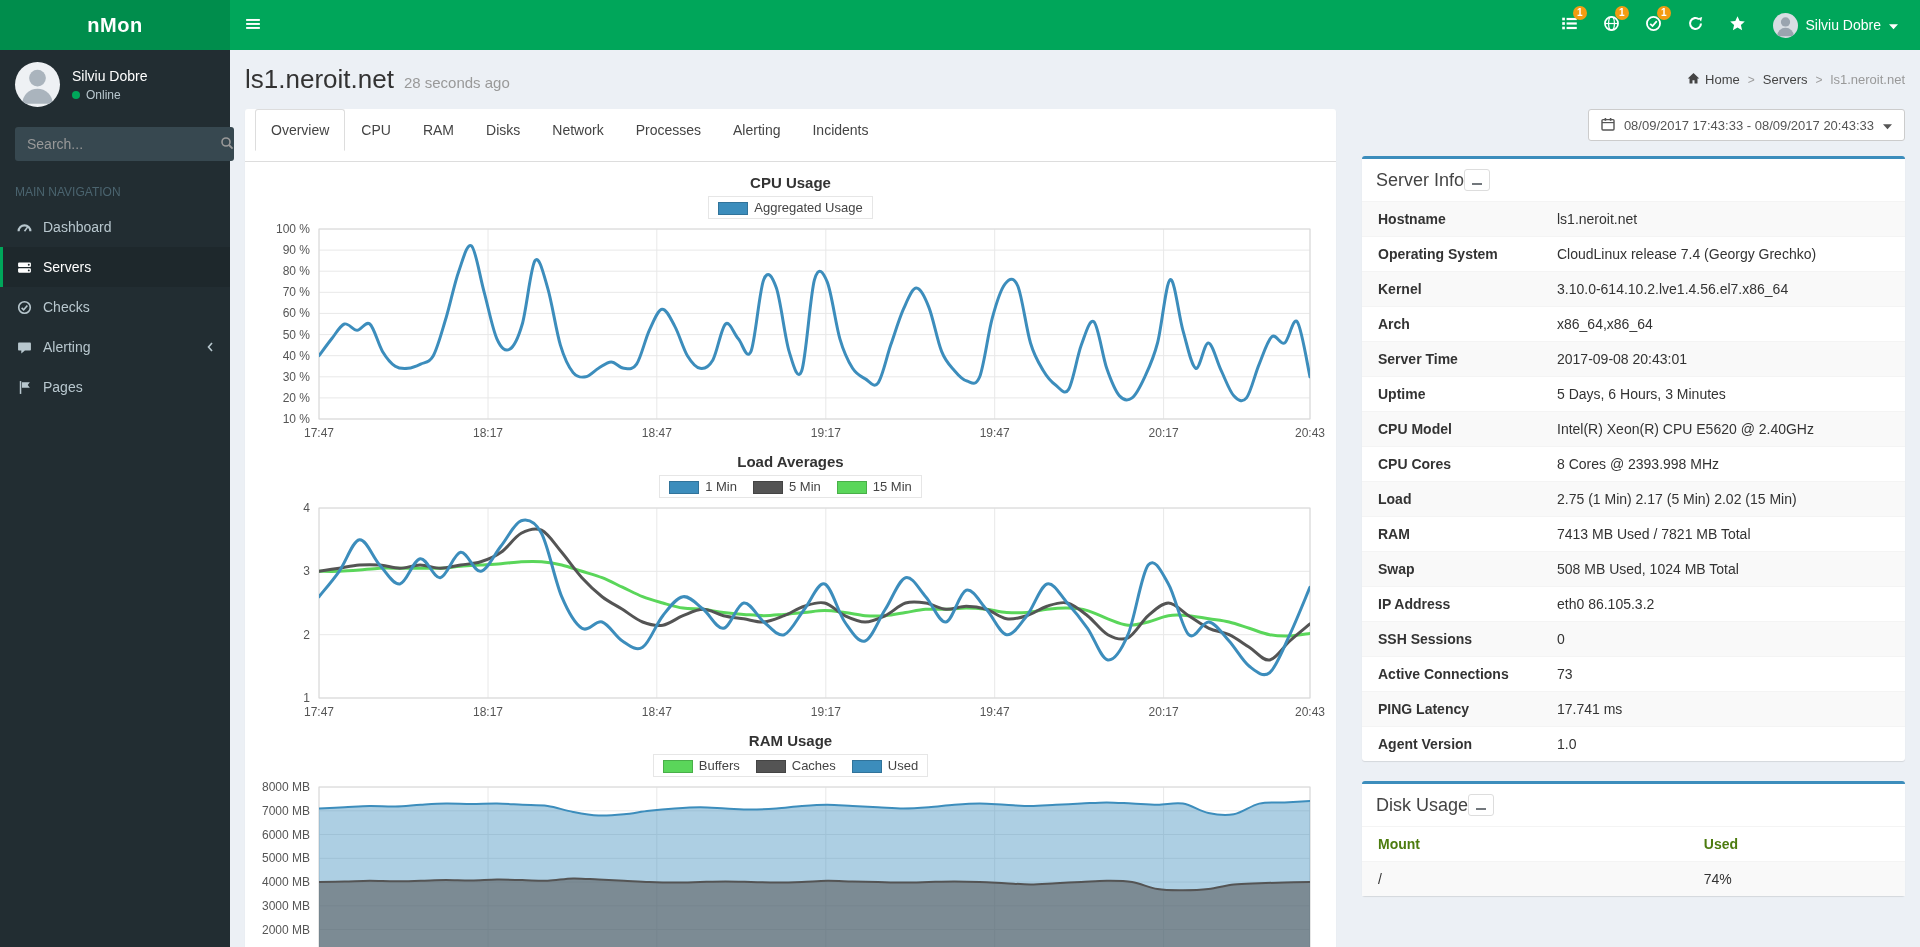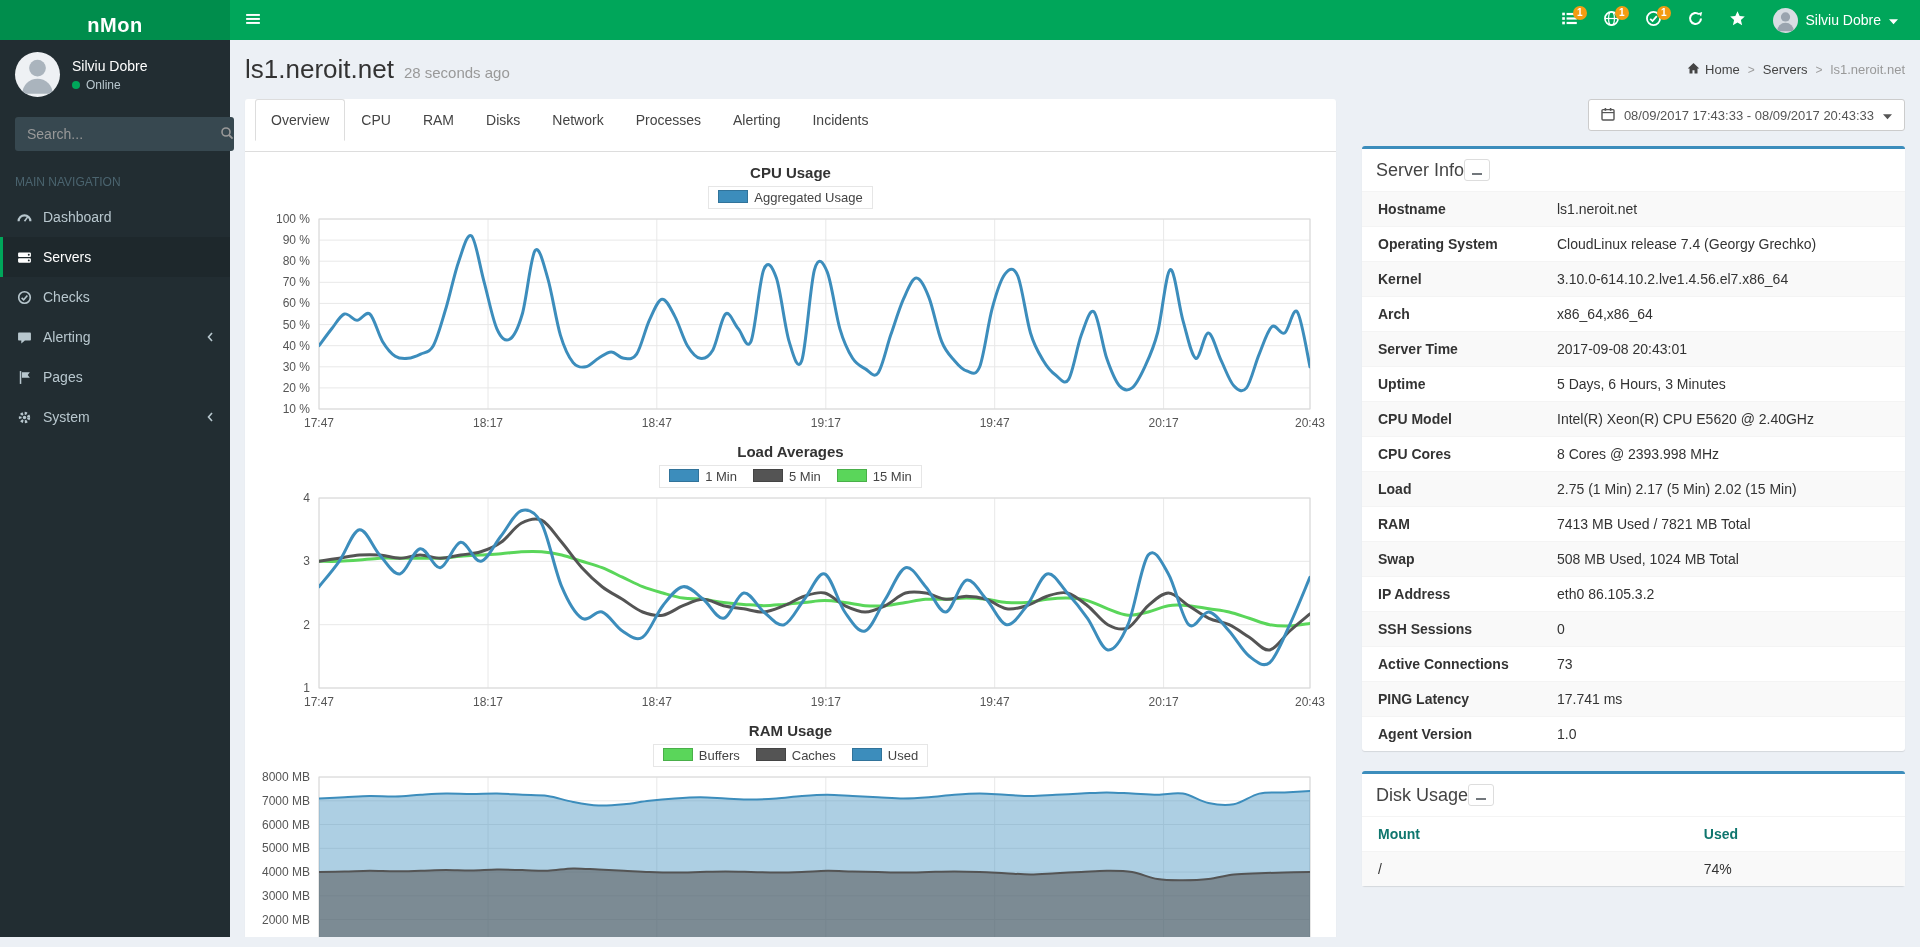--- a/index.html
+++ b/index.html
@@ -1,20 +1,20 @@
 <!DOCTYPE html>
 <html><head>
 <meta charset="utf-8">
 <style>
   * { box-sizing: border-box; margin: 0; padding: 0; }
   html,body { width:1920px; height:947px; overflow:hidden; }
   body { font-family:"Liberation Sans", sans-serif; font-size:14px; color:#333; background:#ecf0f5; }
 
   
-  .navbar { height:40px; display:flex; background:#00a65a; }
+  .navbar { height:50px; display:flex; background:#00a65a; }
   .brand { width:230px; height:50px; background:#008d4c; color:#fff; display:flex; align-items:center; justify-content:center;
            font-size:20px; font-weight:bold; letter-spacing:.5px; cursor:pointer; }
   .nav-main { flex:1; display:flex; align-items:stretch; }
   .nav-btn { width:46px; display:flex; align-items:center; justify-content:center; color:#fff; cursor:pointer; }
   .nav-right { margin-left:auto; display:flex; align-items:stretch; padding-right:8px; }
   .nav-icon-link { width:42px; display:flex; align-items:center; justify-content:center; color:#fff; position:relative; cursor:pointer; }
   .badge { position:absolute; top:6px; right:4px; background:#f39c12; color:#fff; font-size:10px; font-weight:bold;
            line-height:1; padding:2px 4px; border-radius:8px; }
   .user-menu { display:flex; align-items:center; gap:8px; padding:0 14px; color:#fff; cursor:pointer; }
   .avatar-sm { width:25px; height:25px; border-radius:50%; background:#d8dde3; overflow:hidden; display:flex; align-items:flex-end; justify-content:center; }
@@ -60,21 +60,21 @@
   .charts-box { width:1091px; background:#fff; border-radius:3px; box-shadow:0 1px 1px rgba(0,0,0,.1); flex-shrink:0; }
   .tab-header { display:flex; border-bottom:1px solid #ddd; padding:0 0 11px 10px; }
   .tab { padding:12px 15px; margin-bottom:-1px; color:#444; font-size:14px; cursor:pointer;
          border:1px solid transparent; border-radius:3px 3px 0 0; }
   .tab.active { background:#fff; border-color:#ddd; border-bottom-color:#fff; }
   .charts-wrap { padding:4px 8px 12px 8px; }
   .chart-block { margin-top:4px; }
   .chart-title { text-align:center; font-weight:bold; font-size:15px; color:#333; margin:8px 0 5px 0; }
   .legend { display:flex; justify-content:center; align-items:center; gap:16px; width:max-content; margin:0 auto 4px auto;
             border:1px solid #e6e6e6; background:#fff; padding:3px 9px; }
-  .legend-item { display:flex; align-items:flex-start; gap:6px; font-size:13px; color:#444; }
+  .legend-item { display:flex; align-items:flex-end; gap:6px; font-size:13px; color:#444; }
   .swatch { width:30px; height:13px; border:1px solid rgba(0,0,0,.18); display:inline-block; }
   svg.chart { display:block; margin:0 auto; }
   .grid { stroke:#e8e8e8; stroke-width:1; }
   .frame { fill:none; stroke:#d9d9d9; stroke-width:1; }
   .ax { fill:#555; font-size:12px; font-family:"Liberation Sans",sans-serif; }
 
   
   .right-col { flex:1; margin-left:26px; min-width:0; }
   .dr-row { display:flex; justify-content:flex-end; margin-bottom:15px; }
   .dr-btn { display:flex; align-items:center; gap:9px; background:#fff; border:1px solid #ccc; border-radius:3px;
@@ -84,21 +84,21 @@
   .box-title { font-size:18px; color:#444; }
   .collapse-btn { width:26px; height:22px; border:1px solid #ddd; background:#fff; border-radius:3px; color:#72777c;
                   display:flex; align-items:center; justify-content:center; cursor:pointer; }
   table.info { width:100%; border-collapse:collapse; font-size:14px; }
   .info tr { border-top:1px solid #f4f4f4; }
   .info tr:first-child { border-top:none; }
   .info tbody tr:nth-child(odd) { background:#f9f9f9; }
   .info th { font-weight:bold; text-align:left; width:185px; padding:9px 10px 9px 16px; color:#333; vertical-align:top; }
   .info td { padding:9px 14px 9px 10px; color:#333; }
   table.disk { width:100%; border-collapse:collapse; font-size:14px; }
-  .disk thead th { font-weight:bold; text-align:left; padding:9px 16px; border-bottom:1px solid #f4f4f4; color:#0f766e; }
+  .disk thead th { font-weight:bold; text-align:left; padding:9px 16px; border-bottom:1px solid #f4f4f4; color:#4d7c0f; }
   .disk thead th:first-child { width:60%; }
   .disk tbody td { padding:9px 16px; color:#333; }
   .disk tbody tr:nth-child(odd) { background:#f9f9f9; }
 </style>
 </head>
 <body>
 
 <header class="navbar">
   <div class="brand">nMon</div>
   <div class="nav-main">
@@ -251,34 +251,20 @@
         </span>
       </li>
       <li class="menu-item">
         <span class="mi-icon">
           <svg width="15" height="15" viewBox="0 0 14 14" fill="currentColor">
               <rect x="2.6" y="1" width="1.4" height="12"></rect>
               <path d="M4.6 2h7.4L10 4.6l2 2.6H4.6z"></path>
             </svg>
         </span>
         <span>Pages</span>
-      </li>
-      <li class="menu-item">
-        <span class="mi-icon">
-          <svg width="15" height="15" viewBox="0 0 14 14">
-              <circle cx="7" cy="7" r="4" fill="none" stroke="currentColor" stroke-width="2.6" stroke-dasharray="2.1 1.6"></circle>
-              <circle cx="7" cy="7" r="1.6" fill="currentColor"></circle>
-            </svg>
-        </span>
-        <span>System</span>
-        <span class="chevron">
-          <svg width="10" height="12" viewBox="0 0 10 12">
-              <polyline points="7,2 3.5,6 7,10" fill="none" stroke="currentColor" stroke-width="1.6"></polyline>
-            </svg>
-        </span>
       </li>
     </ul>
   </aside>
 
   <main class="content">
     <div class="content-header">
       <div class="title-wrap">
         <h1 class="page-title">ls1.neroit.net</h1>
         <span class="page-subtitle">28 seconds ago</span>
       </div>

